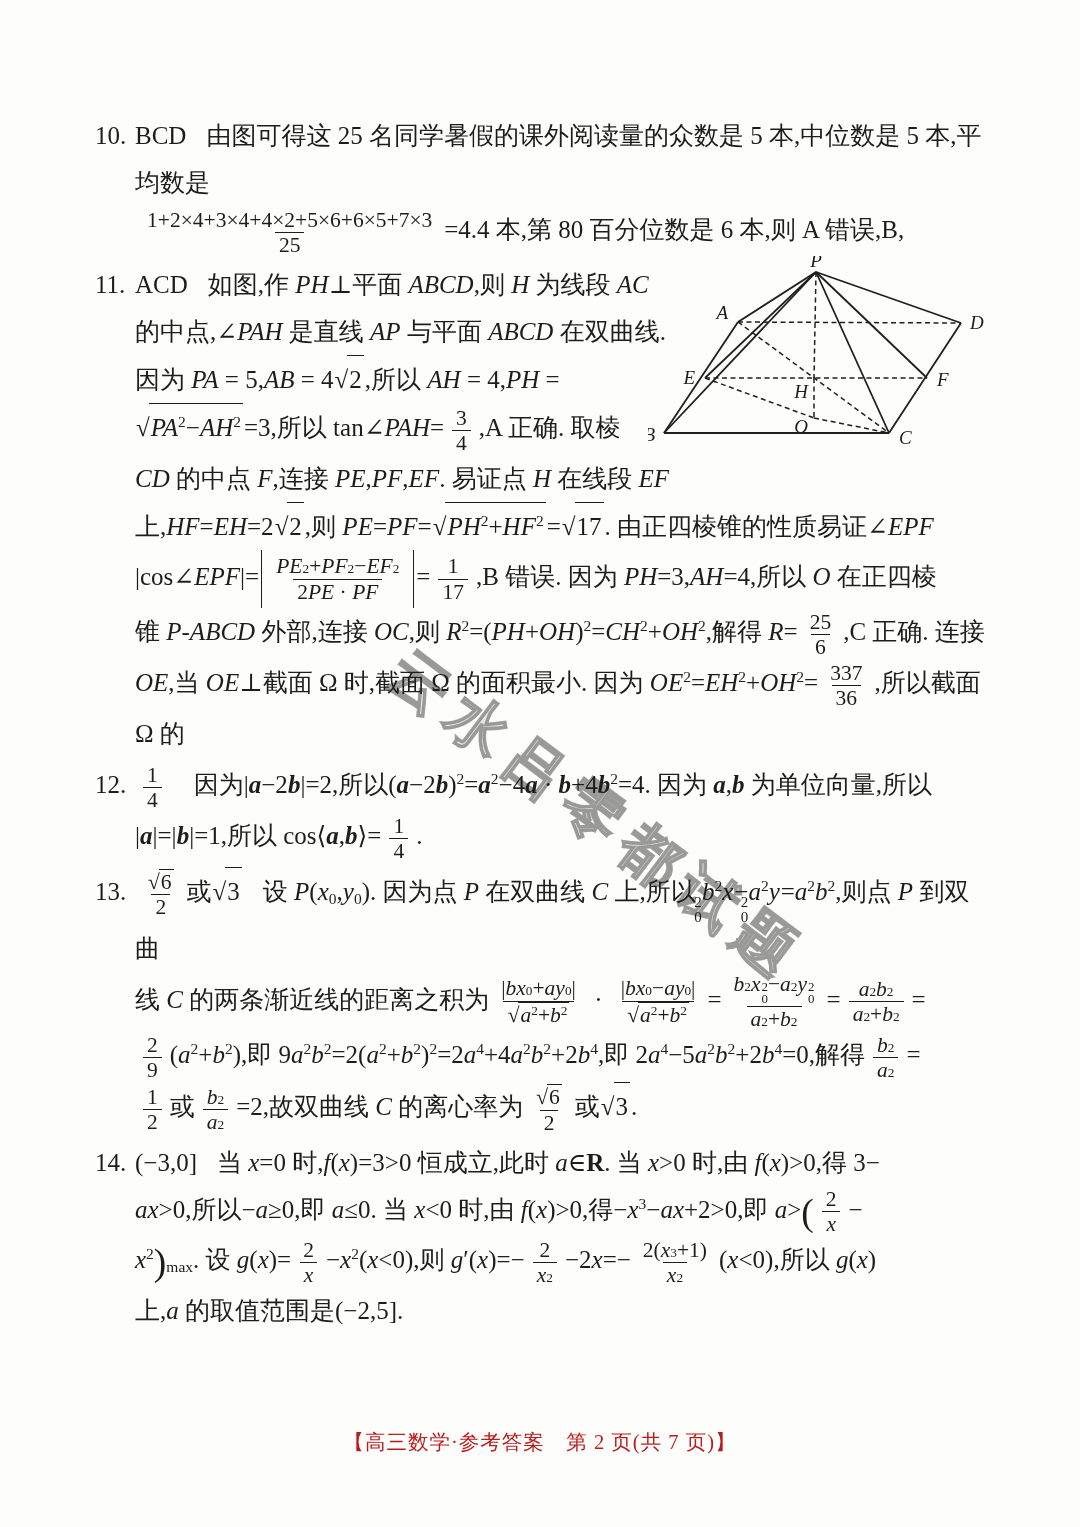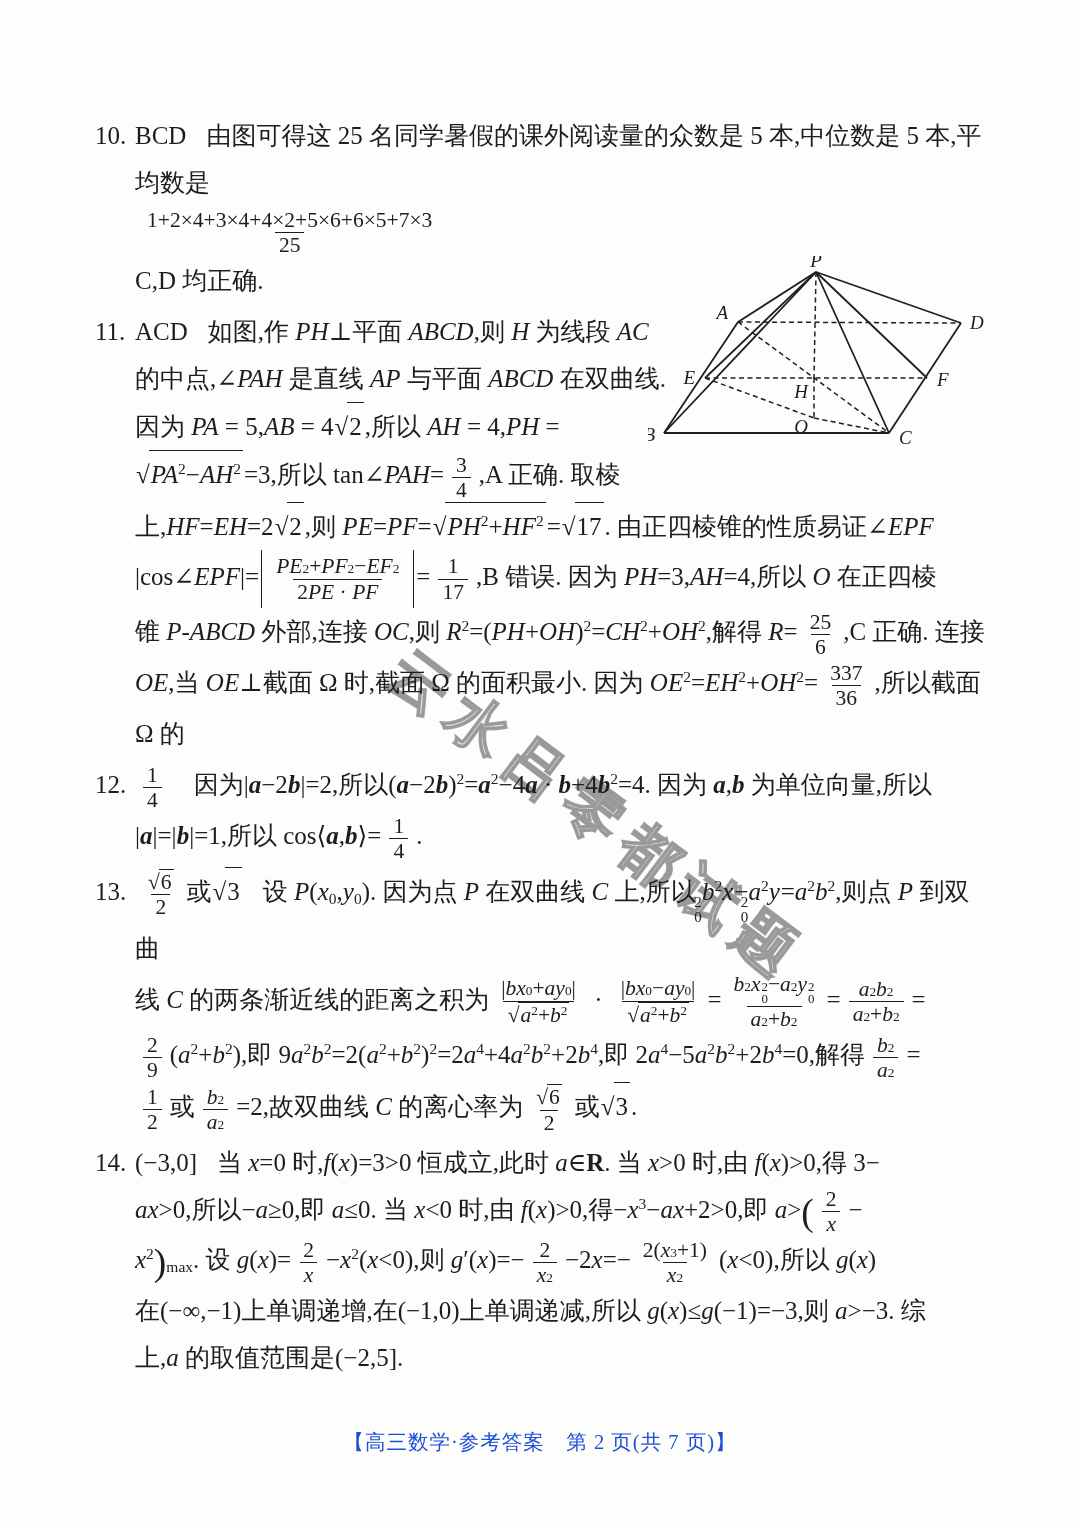--- a/index.html
+++ b/index.html
@@ -49,42 +49,42 @@
     position:absolute;left:420px;top:632px;white-space:nowrap;
     transform:rotate(37deg);transform-origin:0 0;
     font-family:"Liberation Sans","DejaVu Sans",sans-serif;
     font-size:60px;font-weight:700;letter-spacing:12px;
     color:rgba(145,145,145,0.20);
     -webkit-text-stroke:1.7px rgba(120,120,120,0.70);
     pointer-events:none;
   }
   .footer{
     position:absolute;left:0;top:1428px;width:1080px;text-align:center;
-    font-size:20.5px;letter-spacing:1px;color:#1d4ed8;
+    font-size:20.5px;letter-spacing:1px;color:#b91c1c;
   }
 </style>
 </head>
 <body>
 
 <div class="page">
   <div class="watermark">云水吕零都试题</div>
   <div class="content">
       <div class="item">
         <div class="ibody">
           <div class="line first"><span class="inum">10.</span><span class="tx">BCD</span><span class="gap" style="width: 20px;"></span><span class="tx">由图可得这 25 名同学暑假的课外阅读量的众数是 5 本,中位数是 5 本,平均数是</span></div>
-          <div class="line"><span class="frac"><span class="fn"><span class="tx">1+2×4+3×4+4×2+5×6+6×5+7×3</span></span><span class="fd"><span class="tx">25</span></span></span></div>
-          <div class="line"><span class="tx">C,D 均正确.</span></div>
+          <div class="line"><span class="frac"><span class="fn"><span class="tx">1+2×4+3×4+4×2+5×6+6×5+7×3</span></span><span class="fd"><span class="tx">25</span></span></span><span class="tx">=4.4 本,第 80 百分位数是 6 本,则 A 错误,B,</span></div>
         </div>
       </div>
       <div class="item">
         <div class="ibody">
           <div class="line first"><span class="inum">11.</span><span class="tx">ACD</span><span class="gap" style="width: 20px;"></span><span class="tx">如图,作 </span><span class="vi">PH</span><span class="tx">⊥平面 </span><span class="vi">ABCD</span><span class="tx">,则 </span><span class="vi">H</span><span class="tx"> 为线段 </span><span class="vi">AC</span></div>
           <div class="line"><span class="tx">的中点,∠</span><span class="vi">PAH</span><span class="tx"> 是直线 </span><span class="vi">AP</span><span class="tx"> 与平面 </span><span class="vi">ABCD</span><span class="tx"> 在双曲线.</span></div>
           <div class="line"><span class="tx">因为 </span><span class="vi">PA</span><span class="tx"> = 5,</span><span class="vi">AB</span><span class="tx"> = 4</span><span class="sqrt"><span class="rad">√</span><span class="rc"><span class="tx">2</span></span></span><span class="tx">,所以 </span><span class="vi">AH</span><span class="tx"> = 4,</span><span class="vi">PH</span><span class="tx"> =</span></div>
           <div class="line"><span class="sqrt"><span class="rad">√</span><span class="rc"><span class="vi">PA</span><sup class="su">2</sup><span class="tx">−</span><span class="vi">AH</span><sup class="su">2</sup></span></span><span class="tx">=3,所以 tan∠</span><span class="vi">PAH</span><span class="tx">=</span><span class="frac"><span class="fn"><span class="tx">3</span></span><span class="fd"><span class="tx">4</span></span></span><span class="tx">,A 正确. 取棱</span></div>
+          <div class="line"><span class="vi">CD</span><span class="tx"> 的中点 </span><span class="vi">F</span><span class="tx">,连接 </span><span class="vi">PE</span><span class="tx">,</span><span class="vi">PF</span><span class="tx">,</span><span class="vi">EF</span><span class="tx">. 易证点 </span><span class="vi">H</span><span class="tx"> 在线段 </span><span class="vi">EF</span></div>
           <div class="line"><span class="tx">上,</span><span class="vi">HF</span><span class="tx">=</span><span class="vi">EH</span><span class="tx">=2</span><span class="sqrt"><span class="rad">√</span><span class="rc"><span class="tx">2</span></span></span><span class="tx">,则 </span><span class="vi">PE</span><span class="tx">=</span><span class="vi">PF</span><span class="tx">=</span><span class="sqrt"><span class="rad">√</span><span class="rc"><span class="vi">PH</span><sup class="su">2</sup><span class="tx">+</span><span class="vi">HF</span><sup class="su">2</sup></span></span><span class="tx">=</span><span class="sqrt"><span class="rad">√</span><span class="rc"><span class="tx">17</span></span></span><span class="tx">. 由正四棱锥的性质易证∠</span><span class="vi">EPF</span></div>
           <div class="line"><span class="tx">|cos∠</span><span class="vi">EPF</span><span class="tx">|=</span><span class="tb"></span><span class="frac"><span class="fn"><span class="vi">PE</span><sup class="su">2</sup><span class="tx">+</span><span class="vi">PF</span><sup class="su">2</sup><span class="tx">−</span><span class="vi">EF</span><sup class="su">2</sup></span><span class="fd"><span class="tx">2</span><span class="vi">PE</span><span class="tx"> · </span><span class="vi">PF</span></span></span><span class="tb"></span><span class="tx">=</span><span class="frac"><span class="fn"><span class="tx">1</span></span><span class="fd"><span class="tx">17</span></span></span><span class="tx">,B 错误. 因为 </span><span class="vi">PH</span><span class="tx">=3,</span><span class="vi">AH</span><span class="tx">=4,所以 </span><span class="vi">O</span><span class="tx"> 在正四棱</span></div>
           <div class="line"><span class="tx">锥 </span><span class="vi">P</span><span class="tx">-</span><span class="vi">ABCD</span><span class="tx"> 外部,连接 </span><span class="vi">OC</span><span class="tx">,则 </span><span class="vi">R</span><sup class="su">2</sup><span class="tx">=(</span><span class="vi">PH</span><span class="tx">+</span><span class="vi">OH</span><span class="tx">)</span><sup class="su">2</sup><span class="tx">=</span><span class="vi">CH</span><sup class="su">2</sup><span class="tx">+</span><span class="vi">OH</span><sup class="su">2</sup><span class="tx">,解得 </span><span class="vi">R</span><span class="tx">=</span><span class="frac"><span class="fn"><span class="tx">25</span></span><span class="fd"><span class="tx">6</span></span></span><span class="tx">,C 正确. 连接</span></div>
           <div class="line"><span class="vi">OE</span><span class="tx">,当 </span><span class="vi">OE</span><span class="tx">⊥截面 Ω 时,截面 Ω 的面积最小. 因为 </span><span class="vi">OE</span><sup class="su">2</sup><span class="tx">=</span><span class="vi">EH</span><sup class="su">2</sup><span class="tx">+</span><span class="vi">OH</span><sup class="su">2</sup><span class="tx">=</span><span class="frac"><span class="fn"><span class="tx">337</span></span><span class="fd"><span class="tx">36</span></span></span><span class="tx">,所以截面 Ω 的</span></div>
         </div>
       </div>
       <div class="item">
         <div class="ibody">
           <div class="line first"><span class="inum">12.</span><span class="frac"><span class="fn"><span class="tx">1</span></span><span class="fd"><span class="tx">4</span></span></span><span class="gap" style="width: 24px;"></span><span class="tx">因为|</span><span class="vb">a</span><span class="tx">−2</span><span class="vb">b</span><span class="tx">|=2,所以(</span><span class="vb">a</span><span class="tx">−2</span><span class="vb">b</span><span class="tx">)</span><sup class="su">2</sup><span class="tx">=</span><span class="vb">a</span><sup class="su">2</sup><span class="tx">−4</span><span class="vb">a</span><span class="tx"> · </span><span class="vb">b</span><span class="tx">+4</span><span class="vb">b</span><sup class="su">2</sup><span class="tx">=4. 因为 </span><span class="vb">a</span><span class="tx">,</span><span class="vb">b</span><span class="tx"> 为单位向量,所以</span></div>
           <div class="line"><span class="tx">|</span><span class="vb">a</span><span class="tx">|=|</span><span class="vb">b</span><span class="tx">|=1,所以 cos⟨</span><span class="vb">a</span><span class="tx">,</span><span class="vb">b</span><span class="tx">⟩=</span><span class="frac"><span class="fn"><span class="tx">1</span></span><span class="fd"><span class="tx">4</span></span></span><span class="tx">.</span></div>
@@ -96,21 +96,20 @@
           <div class="line"><span class="tx">线 </span><span class="vi">C</span><span class="tx"> 的两条渐近线的距离之积为</span><span class="frac"><span class="fn"><span class="tx">|</span><span class="vi">bx</span><sub class="sb">0</sub><span class="tx">+</span><span class="vi">ay</span><sub class="sb">0</sub><span class="tx">|</span></span><span class="fd"><span class="sqrt"><span class="rad">√</span><span class="rc"><span class="vi">a</span><sup class="su">2</sup><span class="tx">+</span><span class="vi">b</span><sup class="su">2</sup></span></span></span></span><span class="tx"> · </span><span class="frac"><span class="fn"><span class="tx">|</span><span class="vi">bx</span><sub class="sb">0</sub><span class="tx">−</span><span class="vi">ay</span><sub class="sb">0</sub><span class="tx">|</span></span><span class="fd"><span class="sqrt"><span class="rad">√</span><span class="rc"><span class="vi">a</span><sup class="su">2</sup><span class="tx">+</span><span class="vi">b</span><sup class="su">2</sup></span></span></span></span><span class="tx">=</span><span class="frac"><span class="fn"><span class="vi">b</span><sup class="su">2</sup><span class="vi">x</span><span class="ss"><span>2</span><span>0</span></span><span class="tx">−</span><span class="vi">a</span><sup class="su">2</sup><span class="vi">y</span><span class="ss"><span>2</span><span>0</span></span></span><span class="fd"><span class="vi">a</span><sup class="su">2</sup><span class="tx">+</span><span class="vi">b</span><sup class="su">2</sup></span></span><span class="tx">=</span><span class="frac"><span class="fn"><span class="vi">a</span><sup class="su">2</sup><span class="vi">b</span><sup class="su">2</sup></span><span class="fd"><span class="vi">a</span><sup class="su">2</sup><span class="tx">+</span><span class="vi">b</span><sup class="su">2</sup></span></span><span class="tx">=</span></div>
           <div class="line"><span class="frac"><span class="fn"><span class="tx">2</span></span><span class="fd"><span class="tx">9</span></span></span><span class="tx">(</span><span class="vi">a</span><sup class="su">2</sup><span class="tx">+</span><span class="vi">b</span><sup class="su">2</sup><span class="tx">),即 9</span><span class="vi">a</span><sup class="su">2</sup><span class="vi">b</span><sup class="su">2</sup><span class="tx">=2(</span><span class="vi">a</span><sup class="su">2</sup><span class="tx">+</span><span class="vi">b</span><sup class="su">2</sup><span class="tx">)</span><sup class="su">2</sup><span class="tx">=2</span><span class="vi">a</span><sup class="su">4</sup><span class="tx">+4</span><span class="vi">a</span><sup class="su">2</sup><span class="vi">b</span><sup class="su">2</sup><span class="tx">+2</span><span class="vi">b</span><sup class="su">4</sup><span class="tx">,即 2</span><span class="vi">a</span><sup class="su">4</sup><span class="tx">−5</span><span class="vi">a</span><sup class="su">2</sup><span class="vi">b</span><sup class="su">2</sup><span class="tx">+2</span><span class="vi">b</span><sup class="su">4</sup><span class="tx">=0,解得</span><span class="frac"><span class="fn"><span class="vi">b</span><sup class="su">2</sup></span><span class="fd"><span class="vi">a</span><sup class="su">2</sup></span></span><span class="tx">=</span></div>
           <div class="line"><span class="frac"><span class="fn"><span class="tx">1</span></span><span class="fd"><span class="tx">2</span></span></span><span class="tx">或</span><span class="frac"><span class="fn"><span class="vi">b</span><sup class="su">2</sup></span><span class="fd"><span class="vi">a</span><sup class="su">2</sup></span></span><span class="tx">=2,故双曲线 </span><span class="vi">C</span><span class="tx"> 的离心率为</span><span class="frac"><span class="fn"><span class="sqrt"><span class="rad">√</span><span class="rc"><span class="tx">6</span></span></span></span><span class="fd"><span class="tx">2</span></span></span><span class="tx">或</span><span class="sqrt"><span class="rad">√</span><span class="rc"><span class="tx">3</span></span></span><span class="tx">.</span></div>
         </div>
       </div>
       <div class="item">
         <div class="ibody">
           <div class="line first"><span class="inum">14.</span><span class="tx">(−3,0]</span><span class="gap" style="width: 20px;"></span><span class="tx">当 </span><span class="vi">x</span><span class="tx">=0 时,</span><span class="vi">f</span><span class="tx">(</span><span class="vi">x</span><span class="tx">)=3&gt;0 恒成立,此时 </span><span class="vi">a</span><span class="tx">∈</span><span class="vbf">R</span><span class="tx">. 当 </span><span class="vi">x</span><span class="tx">&gt;0 时,由 </span><span class="vi">f</span><span class="tx">(</span><span class="vi">x</span><span class="tx">)&gt;0,得 3−</span></div>
           <div class="line"><span class="vi">ax</span><span class="tx">&gt;0,所以−</span><span class="vi">a</span><span class="tx">≥0,即 </span><span class="vi">a</span><span class="tx">≤0. 当 </span><span class="vi">x</span><span class="tx">&lt;0 时,由 </span><span class="vi">f</span><span class="tx">(</span><span class="vi">x</span><span class="tx">)&gt;0,得−</span><span class="vi">x</span><sup class="su">3</sup><span class="tx">−</span><span class="vi">ax</span><span class="tx">+2&gt;0,即 </span><span class="vi">a</span><span class="tx">&gt;</span><span class="bp">(</span><span class="frac"><span class="fn"><span class="tx">2</span></span><span class="fd"><span class="vi">x</span></span></span><span class="tx">−</span></div>
           <div class="line"><span class="vi">x</span><sup class="su">2</sup><span class="bp">)</span><sub class="sb">max</sub><span class="tx">. 设 </span><span class="vi">g</span><span class="tx">(</span><span class="vi">x</span><span class="tx">)=</span><span class="frac"><span class="fn"><span class="tx">2</span></span><span class="fd"><span class="vi">x</span></span></span><span class="tx">−</span><span class="vi">x</span><sup class="su">2</sup><span class="tx">(</span><span class="vi">x</span><span class="tx">&lt;0),则 </span><span class="vi">g</span><span class="tx">′(</span><span class="vi">x</span><span class="tx">)=−</span><span class="frac"><span class="fn"><span class="tx">2</span></span><span class="fd"><span class="vi">x</span><sup class="su">2</sup></span></span><span class="tx">−2</span><span class="vi">x</span><span class="tx">=−</span><span class="frac"><span class="fn"><span class="tx">2(</span><span class="vi">x</span><sup class="su">3</sup><span class="tx">+1)</span></span><span class="fd"><span class="vi">x</span><sup class="su">2</sup></span></span><span class="tx">(</span><span class="vi">x</span><span class="tx">&lt;0),所以 </span><span class="vi">g</span><span class="tx">(</span><span class="vi">x</span><span class="tx">)</span></div>
-          <div class="line"><span class="tx">在(−∞,−1)上单调递增,在(−1,0)上单调递减,所以 </span><span class="vi">g</span><span class="tx">(</span><span class="vi">x</span><span class="tx">)≤</span><span class="vi">g</span><span class="tx">(−1)=−3,则 </span><span class="vi">a</span><span class="tx">&gt;−3. 综</span></div>
           <div class="line"><span class="tx">上,</span><span class="vi">a</span><span class="tx"> 的取值范围是(−2,5].</span></div>
         </div>
       </div>
     </div>
   <div class="figure">
     <svg xmlns="http://www.w3.org/2000/svg" viewBox="0 0 360 205" width="360" height="205">
         <line x1="168" y1="16" x2="90" y2="66" stroke-width="1.8"></line>
         <line x1="168" y1="16" x2="16" y2="177" stroke-width="1.8"></line>
         <line x1="168" y1="16" x2="241" y2="177" stroke-width="1.8"></line>
         <line x1="168" y1="16" x2="313" y2="67" stroke-width="1.8"></line>

